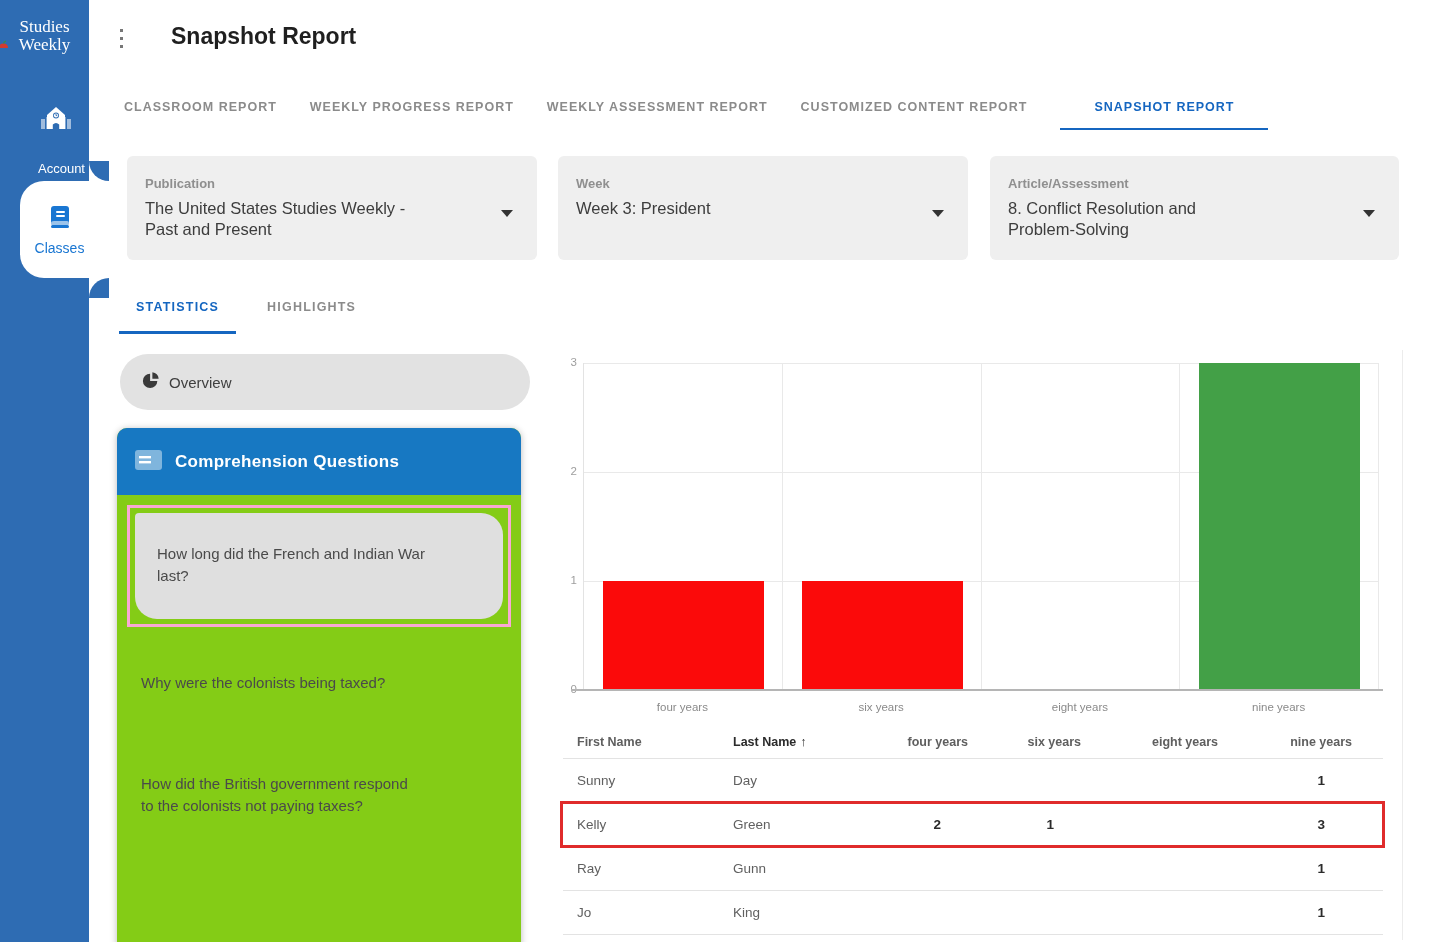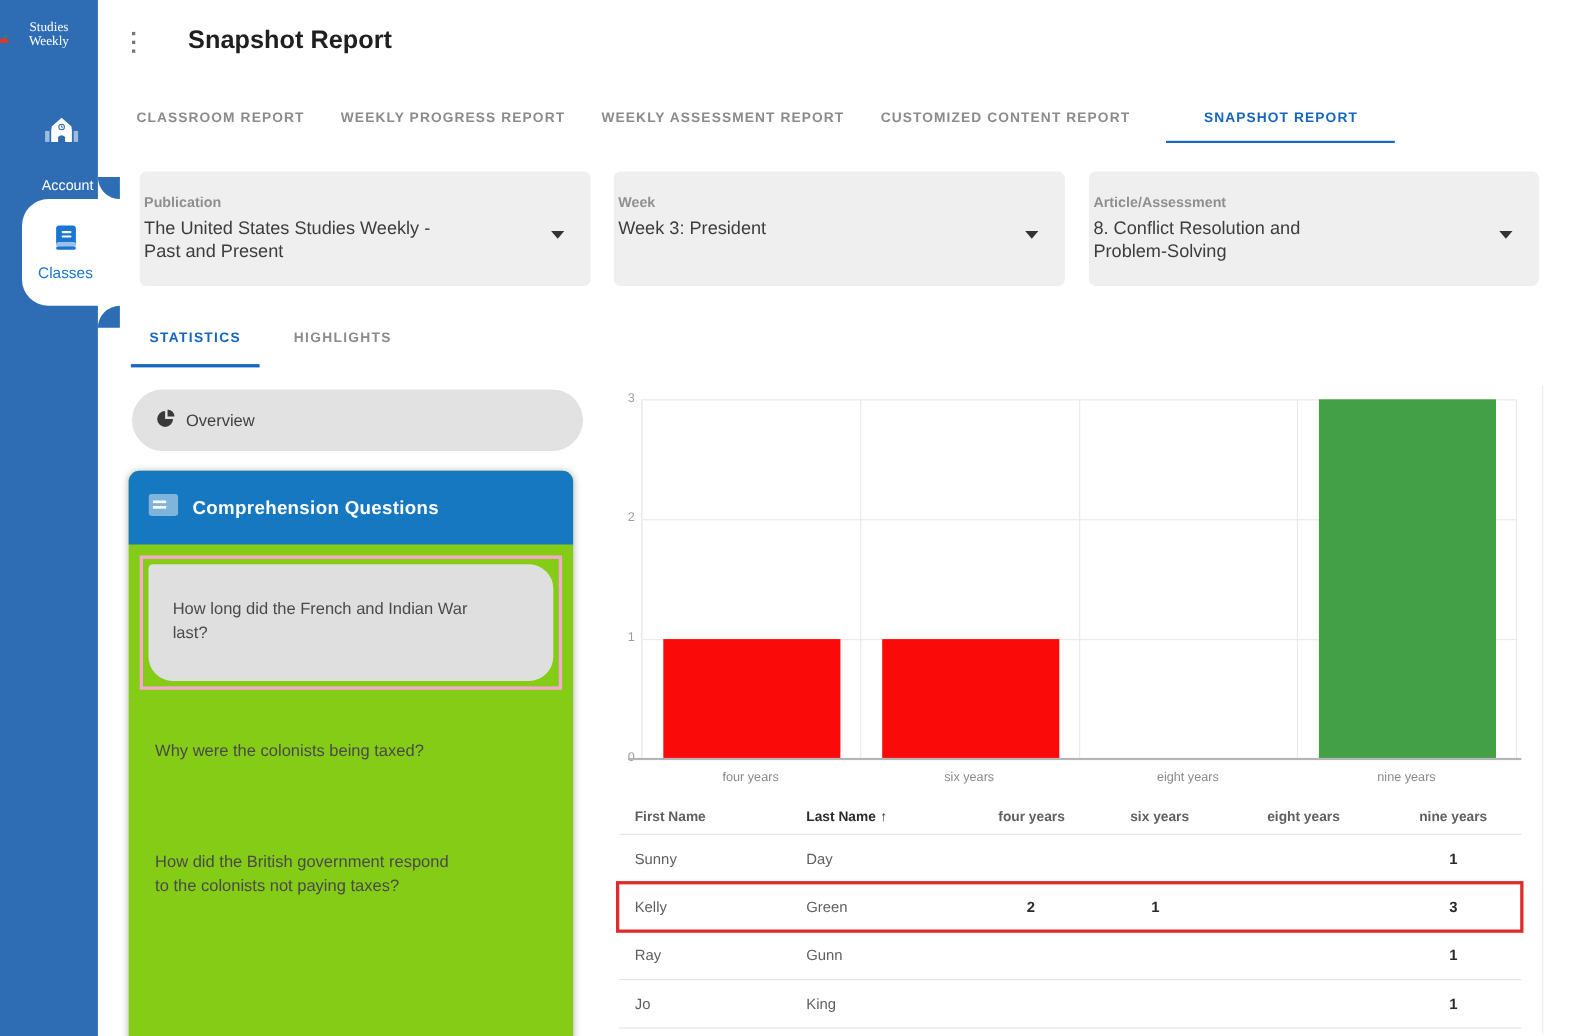--- a/index.html
+++ b/index.html
@@ -3,21 +3,21 @@
 <meta charset="utf-8">
 <style>
   * { margin:0; padding:0; box-sizing:border-box; }
   html,body { width:1431px; height:942px; }
   body { font-family:"Liberation Sans", sans-serif; background:#fff; overflow:hidden; }
   #app { position:relative; width:1431px; height:942px; background:#fff; }
 
   
   .sidebar { position:absolute; left:0; top:0; width:89px; height:942px; background:#2e6cb3; }
   .logo { position:absolute; left:0; top:18px; width:89px; text-align:center; color:#fff;
-          font-family:"Liberation Serif", serif; font-size:12px; line-height:1.05; }
+          font-family:"Liberation Serif", serif; font-size:17px; line-height:1.05; }
   .logo .l2 { position:relative; }
   .apple { position:absolute; left:-2px; bottom:1px; }
   .side-item { position:absolute; left:0; width:89px; display:flex; flex-direction:column;
                align-items:flex-start; gap:22px; color:#fff; font-size:13px; cursor:pointer;margin-left:38px; }
   .side-item.account { top:106px; }
   .classes-pill { position:absolute; left:20px; top:181px; width:79px; height:97px; background:#fff;
                   border-radius:24px 0 0 24px; display:flex; flex-direction:column; align-items:center;
                   justify-content:center; gap:6px; cursor:pointer; }
   .classes-pill .lbl { color:#1976d2; font-size:14px; }
   .concave { position:absolute; left:89px; width:20px; height:20px; background:#2e6cb3; }
@@ -35,21 +35,21 @@
 
   
   .tabs { position:absolute; left:124px; top:96px; display:flex; gap:33px; align-items:flex-start; height:34px; }
   .tab { font-size:12.5px; font-weight:600; letter-spacing:1px; color:#8b8b8b; padding-top:4px;
          cursor:pointer; white-space:nowrap; }
   .tab.active { color:#1566c0; padding-left:34px; padding-right:34px; padding-bottom:14px;
                 border-bottom:2.5px solid #1566c0; }
 
   
   .fcard { position:absolute; top:156px; height:104px; background:#efefef; border-radius:6px;
-           padding:20px 22px 0 4px; cursor:pointer; }
+           padding:20px 22px 0 18px; cursor:pointer; }
   .fcard.f0 { left:127px; width:410px; }
   .fcard.f1 { left:558px; width:410px; }
   .fcard.f2 { left:990px; width:409px; }
   .fcard .flabel { font-size:13px; font-weight:600; color:#8f8f8f; }
   .fcard .fvalue { margin-top:7px; font-size:16.5px; color:#3d3d3d; line-height:1.25;
                    white-space:pre-line; padding-right:60px; }
   .caret { position:absolute; right:24px; top:54px; width:0; height:0;
            border-left:6px solid transparent; border-right:6px solid transparent; border-top:7px solid #333; }
 
   

